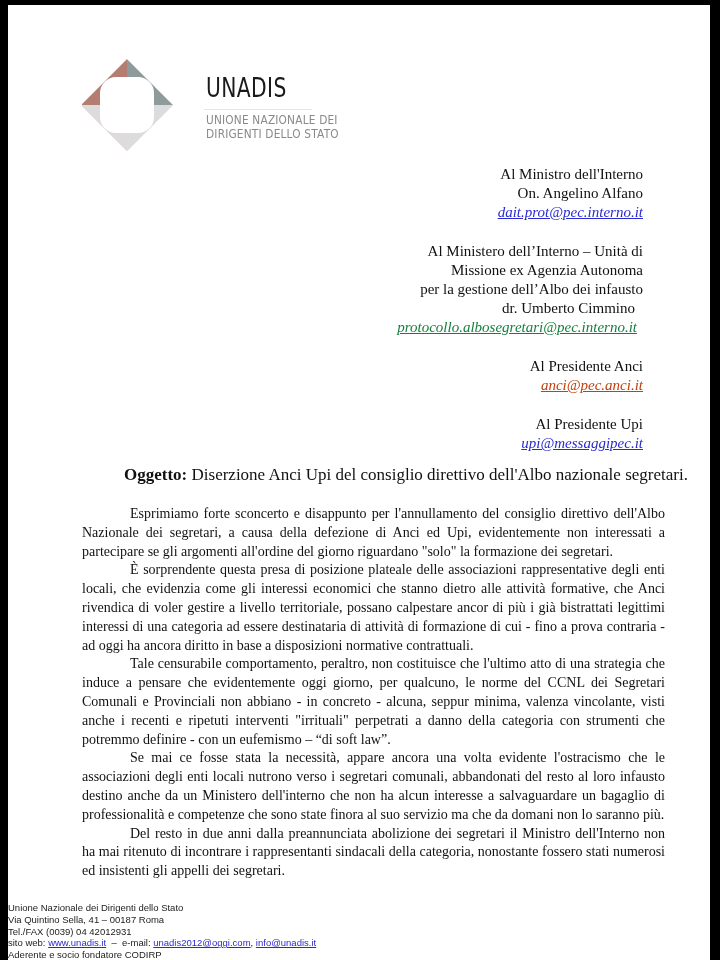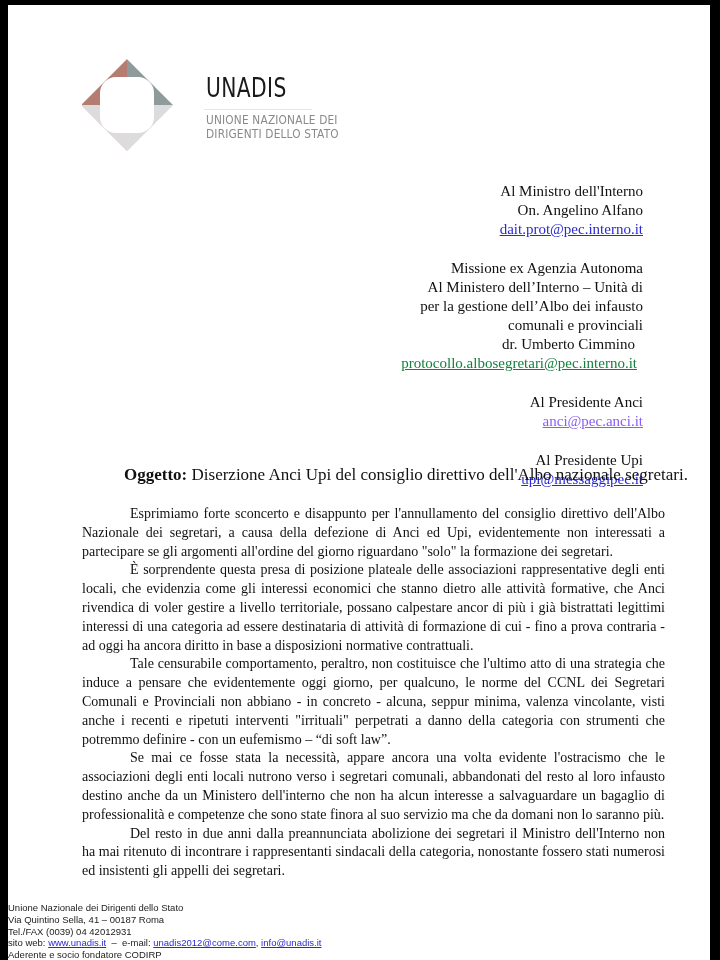--- a/index.html
+++ b/index.html
@@ -25,23 +25,23 @@
     transform: scaleX(0.92); transform-origin: left top;
   }
   .logo-sub.l1 { top: 56px; }
   .logo-sub.l2 { top: 70px; }
 
   
   .recipients {
     position: absolute; right: 67px; top: 160px; width: 420px; text-align: right;
     font-family: "Liberation Serif", serif; font-size: 15px; line-height: 19px; color: #111;
   }
-  .recip-group { margin-bottom: 20px; margin-top: 17px; }
+  .recip-group { margin-bottom: 20px; }
   .recip-group .line { display: block; white-space: nowrap; }
-  .recip-group a { color: #2a2ad0; text-decoration: underline; }
+  .recip-group a { color: #2a2ad0; text-decoration: underline; font-style: italic; }
   .g2 .line.pad { padding-right: 8px; }
   .g2 .line.pad2 { padding-right: 6px; }
 
   
   .subject {
     position: absolute; left: 116px; top: 460px;
     font-family: "Liberation Serif", serif; font-size: 17px; color: #111; white-space: nowrap;
   }
   .subject b { font-weight: bold; }
 
@@ -86,30 +86,29 @@
     <div class="logo-sub l2">DIRIGENTI DELLO STATO</div>
   </div>
 
   <div class="recipients">
     <div class="recip-group g1">
       <span class="line">Al Ministro dell'Interno</span>
       <span class="line">On. Angelino Alfano</span>
       <span class="line"><a style="color: rgb(42, 42, 208);">dait.prot@pec.interno.it</a></span>
     </div>
     <div class="recip-group g2" style="margin-top:2px;">
+      <span class="line">Al Ministero dell’Interno – Unità di</span>
       <span class="line">Missione ex Agenzia Autonoma</span>
-      <span class="line">Al Ministero dell’Interno – Unità di</span>
       <span class="line">per la gestione dell’Albo dei infausto</span>
-      <span class="line">comunali e provinciali</span>
       <span class="line pad">dr. Umberto Cimmino</span>
       <span class="line pad2"><a style="color: #15803d;">protocollo.albosegretari@pec.interno.it</a></span>
     </div>
     <div class="recip-group g3">
       <span class="line">Al Presidente Anci</span>
-      <span class="line"><a style="color: #8b5cf6;">anci@pec.anci.it</a></span>
+      <span class="line"><a style="color: #c2410c;">anci@pec.anci.it</a></span>
     </div>
     <div class="recip-group g4">
       <span class="line">Al Presidente Upi</span>
       <span class="line"><a style="color: rgb(42, 42, 208); text-align: center;">upi@messaggipec.it</a></span>
     </div>
   </div>
 
   <div class="subject"><b>Oggetto:</b><span> Diserzione Anci Upi del consiglio direttivo dell'Albo nazionale segretari.</span></div>
 
   <div class="body-text">
@@ -117,17 +116,17 @@
     <p>È sorprendente questa presa di posizione plateale delle associazioni rappresentative degli enti locali, che evidenzia come gli interessi economici che stanno dietro alle attività formative, che Anci rivendica di voler gestire a livello territoriale, possano calpestare ancor di più i già bistrattati legittimi interessi di una categoria ad essere destinataria di attività di formazione di cui - fino a prova contraria - ad oggi ha ancora diritto in base a disposizioni normative contrattuali.</p>
     <p>Tale censurabile comportamento, peraltro, non costituisce che l'ultimo atto di una strategia che induce a pensare che evidentemente oggi giorno, per qualcuno, le norme del CCNL dei Segretari Comunali e Provinciali non abbiano - in concreto - alcuna, seppur minima, valenza vincolante, visti anche i recenti e ripetuti interventi "irrituali" perpetrati a danno della categoria con strumenti che potremmo definire - con un eufemismo – “di soft law”.</p>
     <p>Se mai ce fosse stata la necessità, appare ancora una volta evidente l'ostracismo che le associazioni degli enti locali nutrono verso i segretari comunali, abbandonati del resto al loro infausto destino anche da un Ministero dell'interno che non ha alcun interesse a salvaguardare un bagaglio di professionalità e competenze che sono state finora al suo servizio ma che da domani non lo saranno più.</p>
     <p>Del resto in due anni dalla preannunciata abolizione dei segretari il Ministro dell'Interno non ha mai ritenuto di incontrare i rappresentanti sindacali della categoria, nonostante fossero stati numerosi ed insistenti gli appelli dei segretari.</p>
   </div>
 
   <div class="footer">
     <div>Unione Nazionale dei Dirigenti dello Stato</div>
     <div>Via Quintino Sella, 41 – 00187 Roma</div>
     <div>Tel./FAX (0039) 04 42012931</div>
-    <div><span>sito web: </span><a style="color: rgb(42, 42, 208);">www.unadis.it</a><span style="white-space:pre;">  –  e-mail: </span><a style="color: rgb(42, 42, 208);">unadis2012@come.com</a><span style="white-space:pre;">, </span><a style="color: rgb(42, 42, 208);">info@unadis.it</a></div>
+    <div><span>sito web: </span><a style="color: rgb(42, 42, 208);">www.unadis.it</a><span style="white-space:pre;">  –  e-mail: </span><a style="color: rgb(42, 42, 208);">unadis2012@oggi.com</a><span style="white-space:pre;">, </span><a style="color: rgb(42, 42, 208);">info@unadis.it</a></div>
     <div>Aderente e socio fondatore CODIRP</div>
   </div>
 
 </div>
 
 </body></html>

